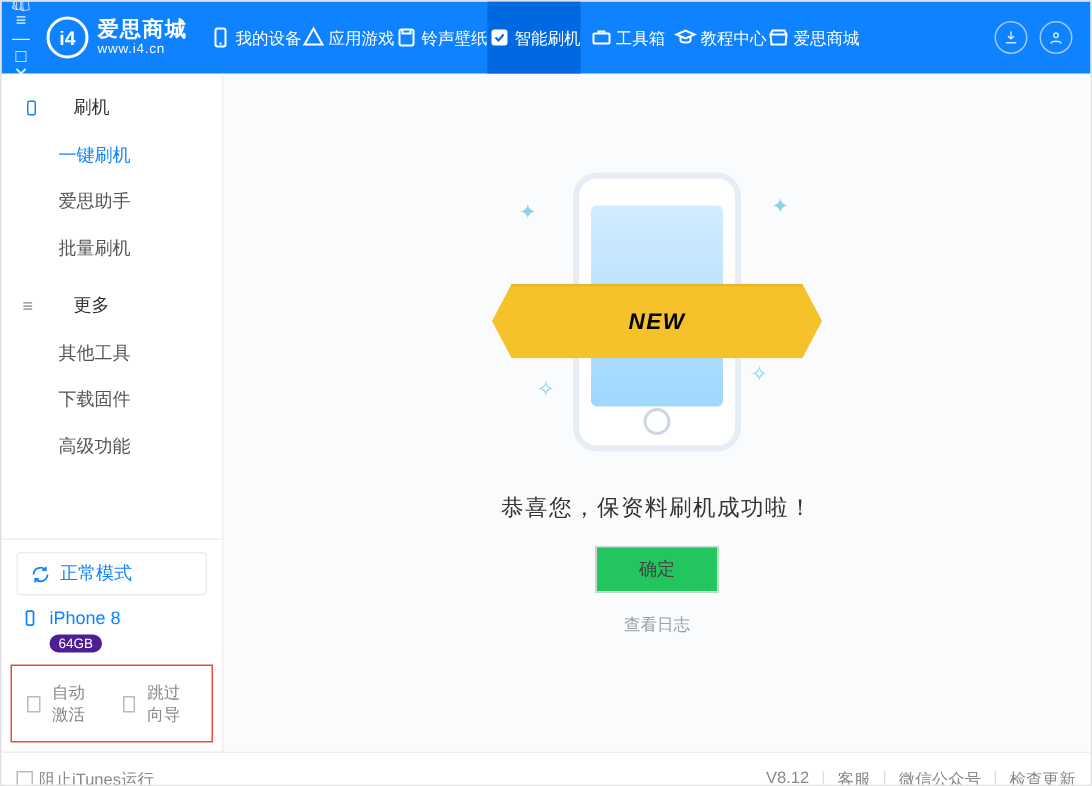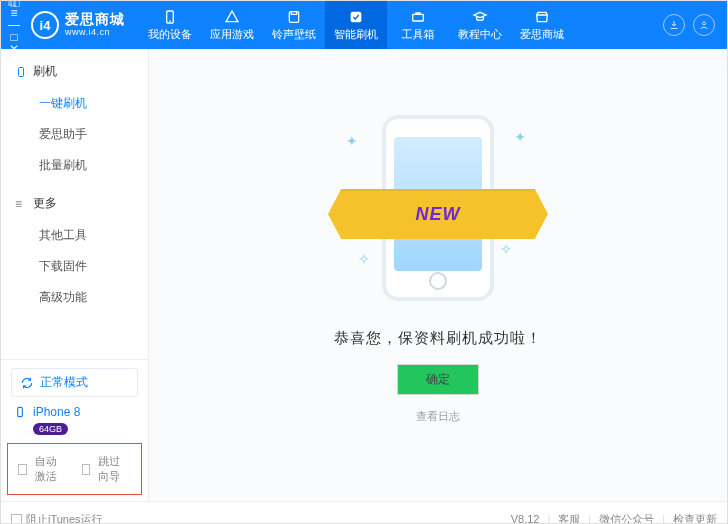--- a/index.html
+++ b/index.html
@@ -29,21 +29,21 @@
     border-radius: 50%; display: flex; align-items: center; justify-content: center;
     font-weight: bold; font-size: 13px; margin-right: 6px;
   }
   .brand { line-height: 1.1; }
   .brand-cn { font-size: 14px; font-weight: 600; letter-spacing: 1px; }
   .brand-en { font-size: 9px; letter-spacing: 0.5px; opacity: 0.95; }
 
   .nav { display: flex; align-self: stretch; margin-left: 4px; }
   .nav-item {
     width: 62px;
-    display: flex; flex-direction: column;
+    display: flex; flex-direction: row;
     align-items: center; justify-content: center;
     font-size: 11px; gap: 2px;
     cursor: pointer;
   }
   .nav-item svg, .nav-item .nav-glyph { height: 16px; width: 16px; }
   .nav-item.active { background: #0068e0; }
 
   .header-right {
     margin-left: auto;
     display: flex; align-items: center; gap: 8px;
@@ -67,21 +67,21 @@
 
   
   .sidebar {
     width: 148px;
     border-right: 1px solid #eee;
     display: flex; flex-direction: column;
     position: relative;
   }
   .side-scroll { padding: 8px 0 0 0; flex: 1; overflow: hidden; }
   .side-section-title {
-    display: flex; align-items: center; gap: 6px;
+    display: flex; align-items: center; gap: 22px;
     padding: 6px 14px; color: #333; font-size: 12px;
   }
   .side-section-title svg { width: 12px; height: 12px; }
   .side-section-title .hamb {
     font-size: 12px; color: #888; width: 12px; display: inline-block;
   }
   .side-list { padding: 2px 0 8px 0; }
   .side-item {
     padding: 7px 0 7px 38px;
     color: #555; font-size: 12px; cursor: pointer;
@@ -146,21 +146,21 @@
   .ribbon {
     position: absolute; top: 82px; left: 0px;
     width: 220px; height: 50px;
     background: #f6c22b;
     border-radius: 4px;
     display: flex; align-items: center; justify-content: center;
     clip-path: polygon(6% 0, 94% 0, 100% 50%, 94% 100%, 6% 100%, 0 50%);
     box-shadow: 0 2px 0 rgba(0,0,0,0.05) inset;
   }
   .ribbon-text {
-    color: #6d28d9; font-weight: 800; font-size: 18px; letter-spacing: 1px;
+    color: #000000; font-weight: 800; font-size: 15px; letter-spacing: 1px;
     font-style: italic;
   }
   .sparkle { position: absolute; color: #8fd2e8; font-size: 14px; }
   .s1 { left: 18px; top: 26px; } .s2 { right: 22px; top: 22px; }
   .s3 { left: 30px; bottom: 40px; } .s4 { right: 36px; bottom: 50px; }
 
   .result-text {
     color: #333; font-size: 15px; margin-top: 22px; letter-spacing: 1px;
   }
   .ok-btn {

